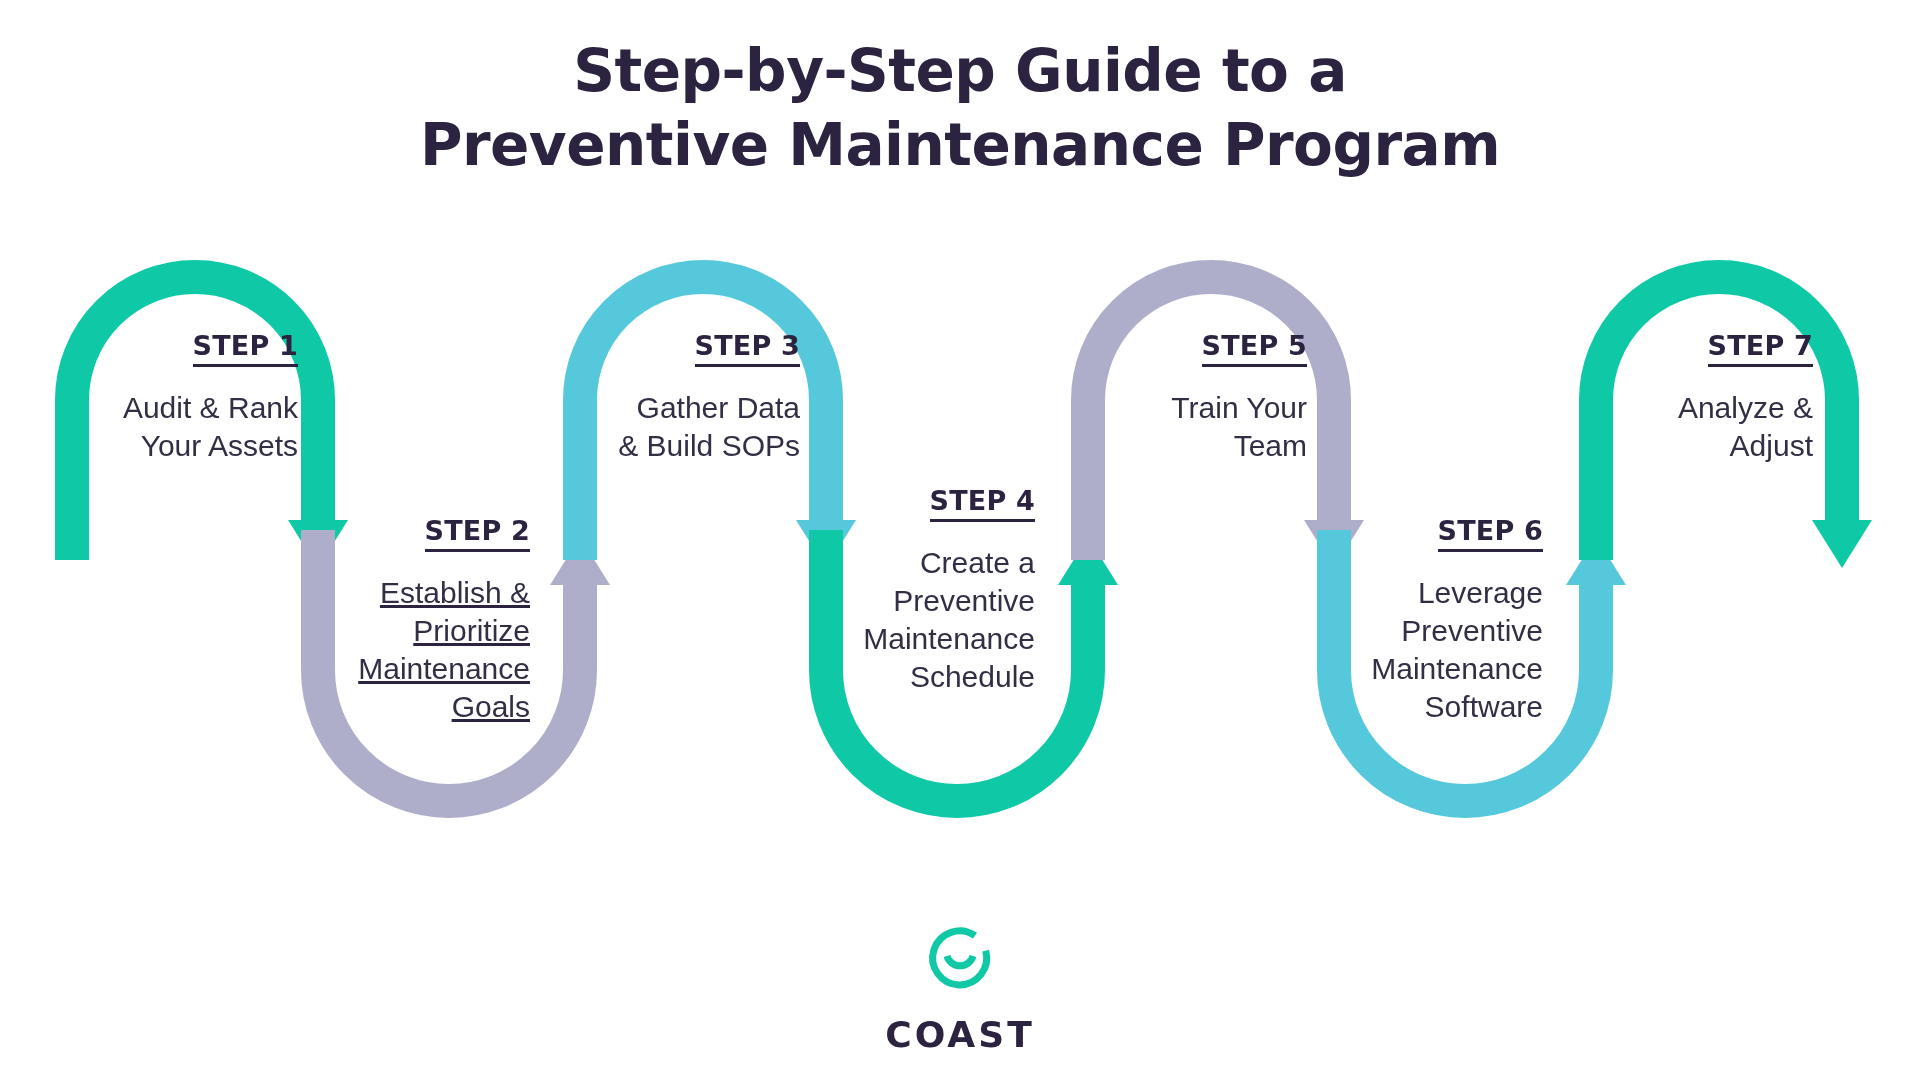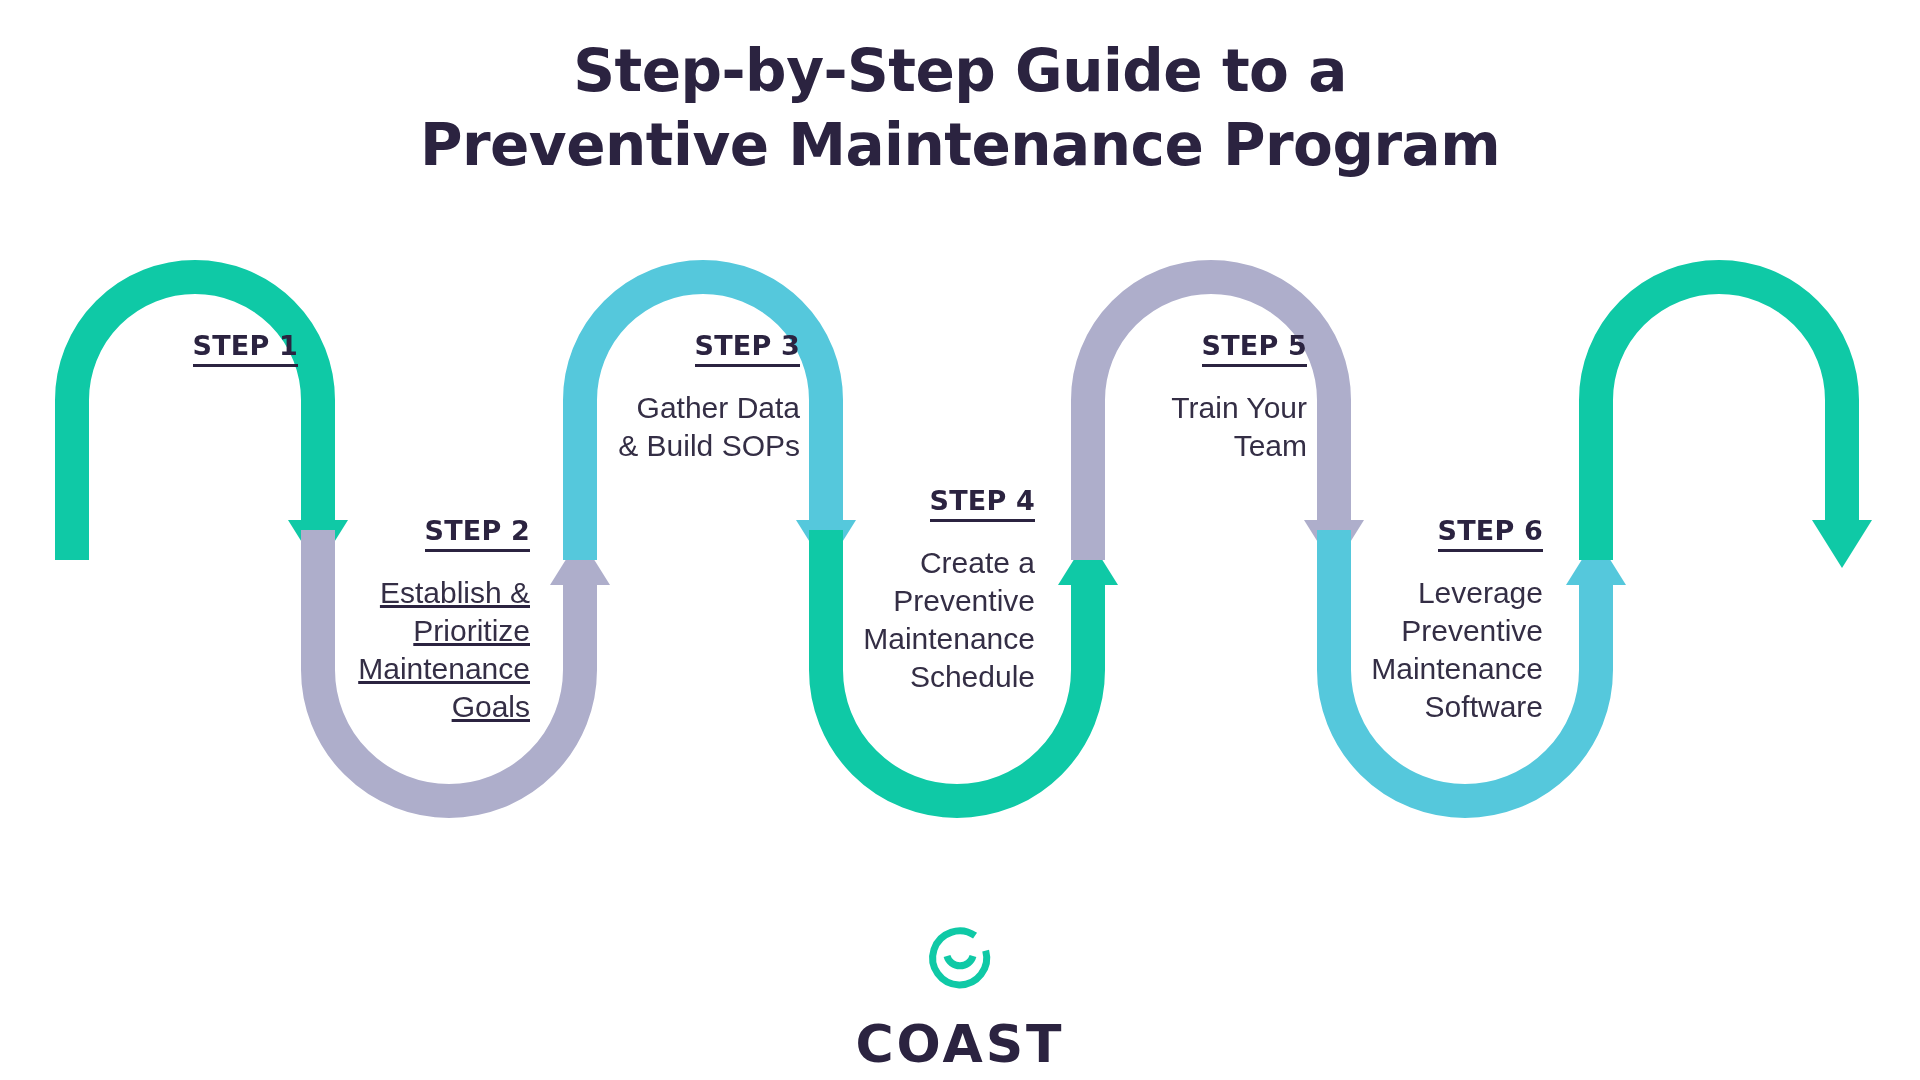--- a/index.html
+++ b/index.html
@@ -95,21 +95,21 @@
     width: 1920px;
     text-align: center;
   }
   .logo-mark {
     display: block;
     margin: 0 auto 16px auto;
   }
   .logo-word {
     font-family: "DejaVu Sans", sans-serif;
     font-weight: 700;
-    font-size: 52px;
+    font-size: 36px;
     letter-spacing: 3px;
     color: #2b2340;
   }
 </style>
 </head>
 <body>
 
 <div id="infographic">
 
   <div class="title-block">
@@ -150,20 +150,22 @@
     </g>
 
     <g>
       <path fill="none" stroke="#0FC9A6" stroke-width="34" d="M 1596 560 L 1596 400 A 123 123 0 0 1 1842 400 L 1842 520"></path>
       <polygon fill="#0FC9A6" points="1812,520 1872,520 1842,568"></polygon>
     </g>
   </svg>
 
   <div class="step step-1">
     <div><span class="step-heading">STEP 1</span></div>
+    <div class="step-body">Audit &amp; Rank
+Your Assets</div>
   </div>
 
   <div class="step step-2">
     <div><span class="step-heading">STEP 2</span></div>
     <div class="step-body">Establish &amp;
 Prioritize
 Maintenance
 Goals</div>
   </div>
 
@@ -188,20 +190,25 @@
   </div>
 
   <div class="step step-6">
     <div><span class="step-heading">STEP 6</span></div>
     <div class="step-body">Leverage
 Preventive
 Maintenance
 Software</div>
   </div>
 
+  <div class="step step-7">
+    <div><span class="step-heading">STEP 7</span></div>
+    <div class="step-body">Analyze &amp;
+Adjust</div>
+  </div>
 
   <div class="logo-block">
     <svg class="logo-mark" width="78" height="78" viewBox="0 0 78 78">
 
       <path d="M 60.5 21.5 A 27 27 0 1 0 66 39" fill="none" stroke="#0FC9A6" stroke-width="7" stroke-linecap="butt" transform="rotate(-18 39 39)"></path>
 
       <path d="M 26 36 A 13.5 13.5 0 0 0 52 36" fill="none" stroke="#0FC9A6" stroke-width="7" stroke-linecap="butt"></path>
     </svg>
     <div class="logo-word">COAST</div>
   </div>

